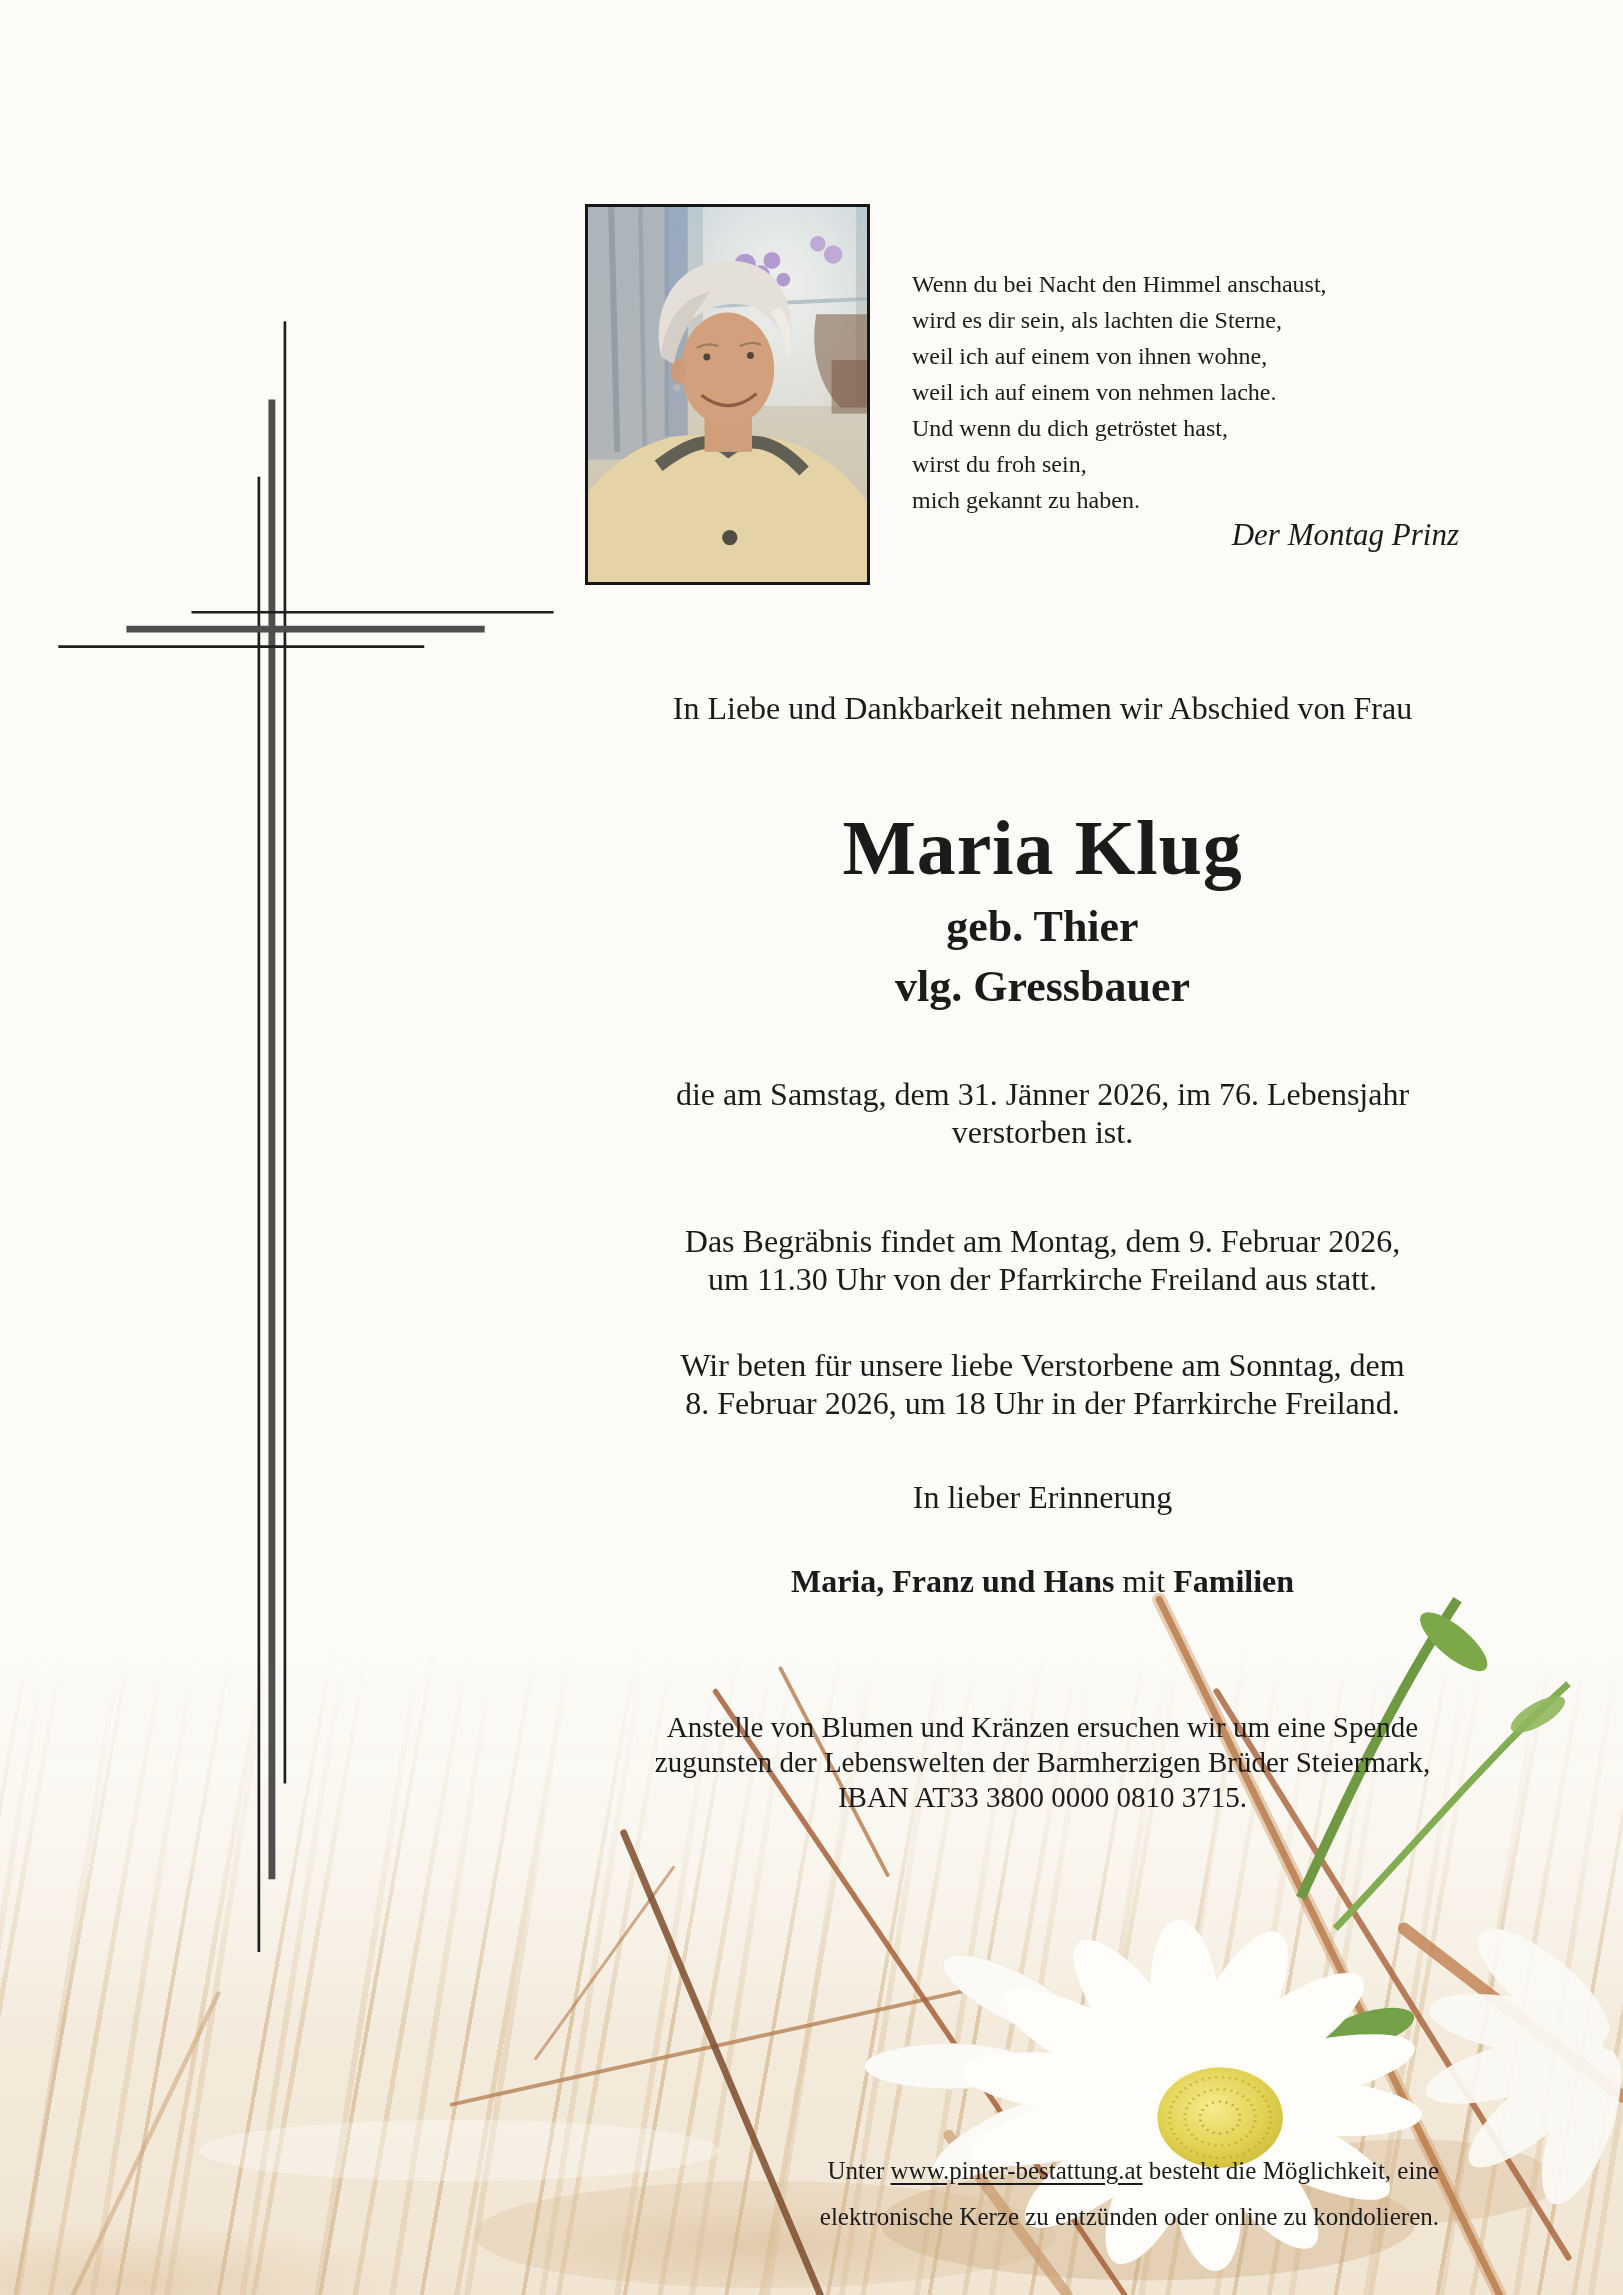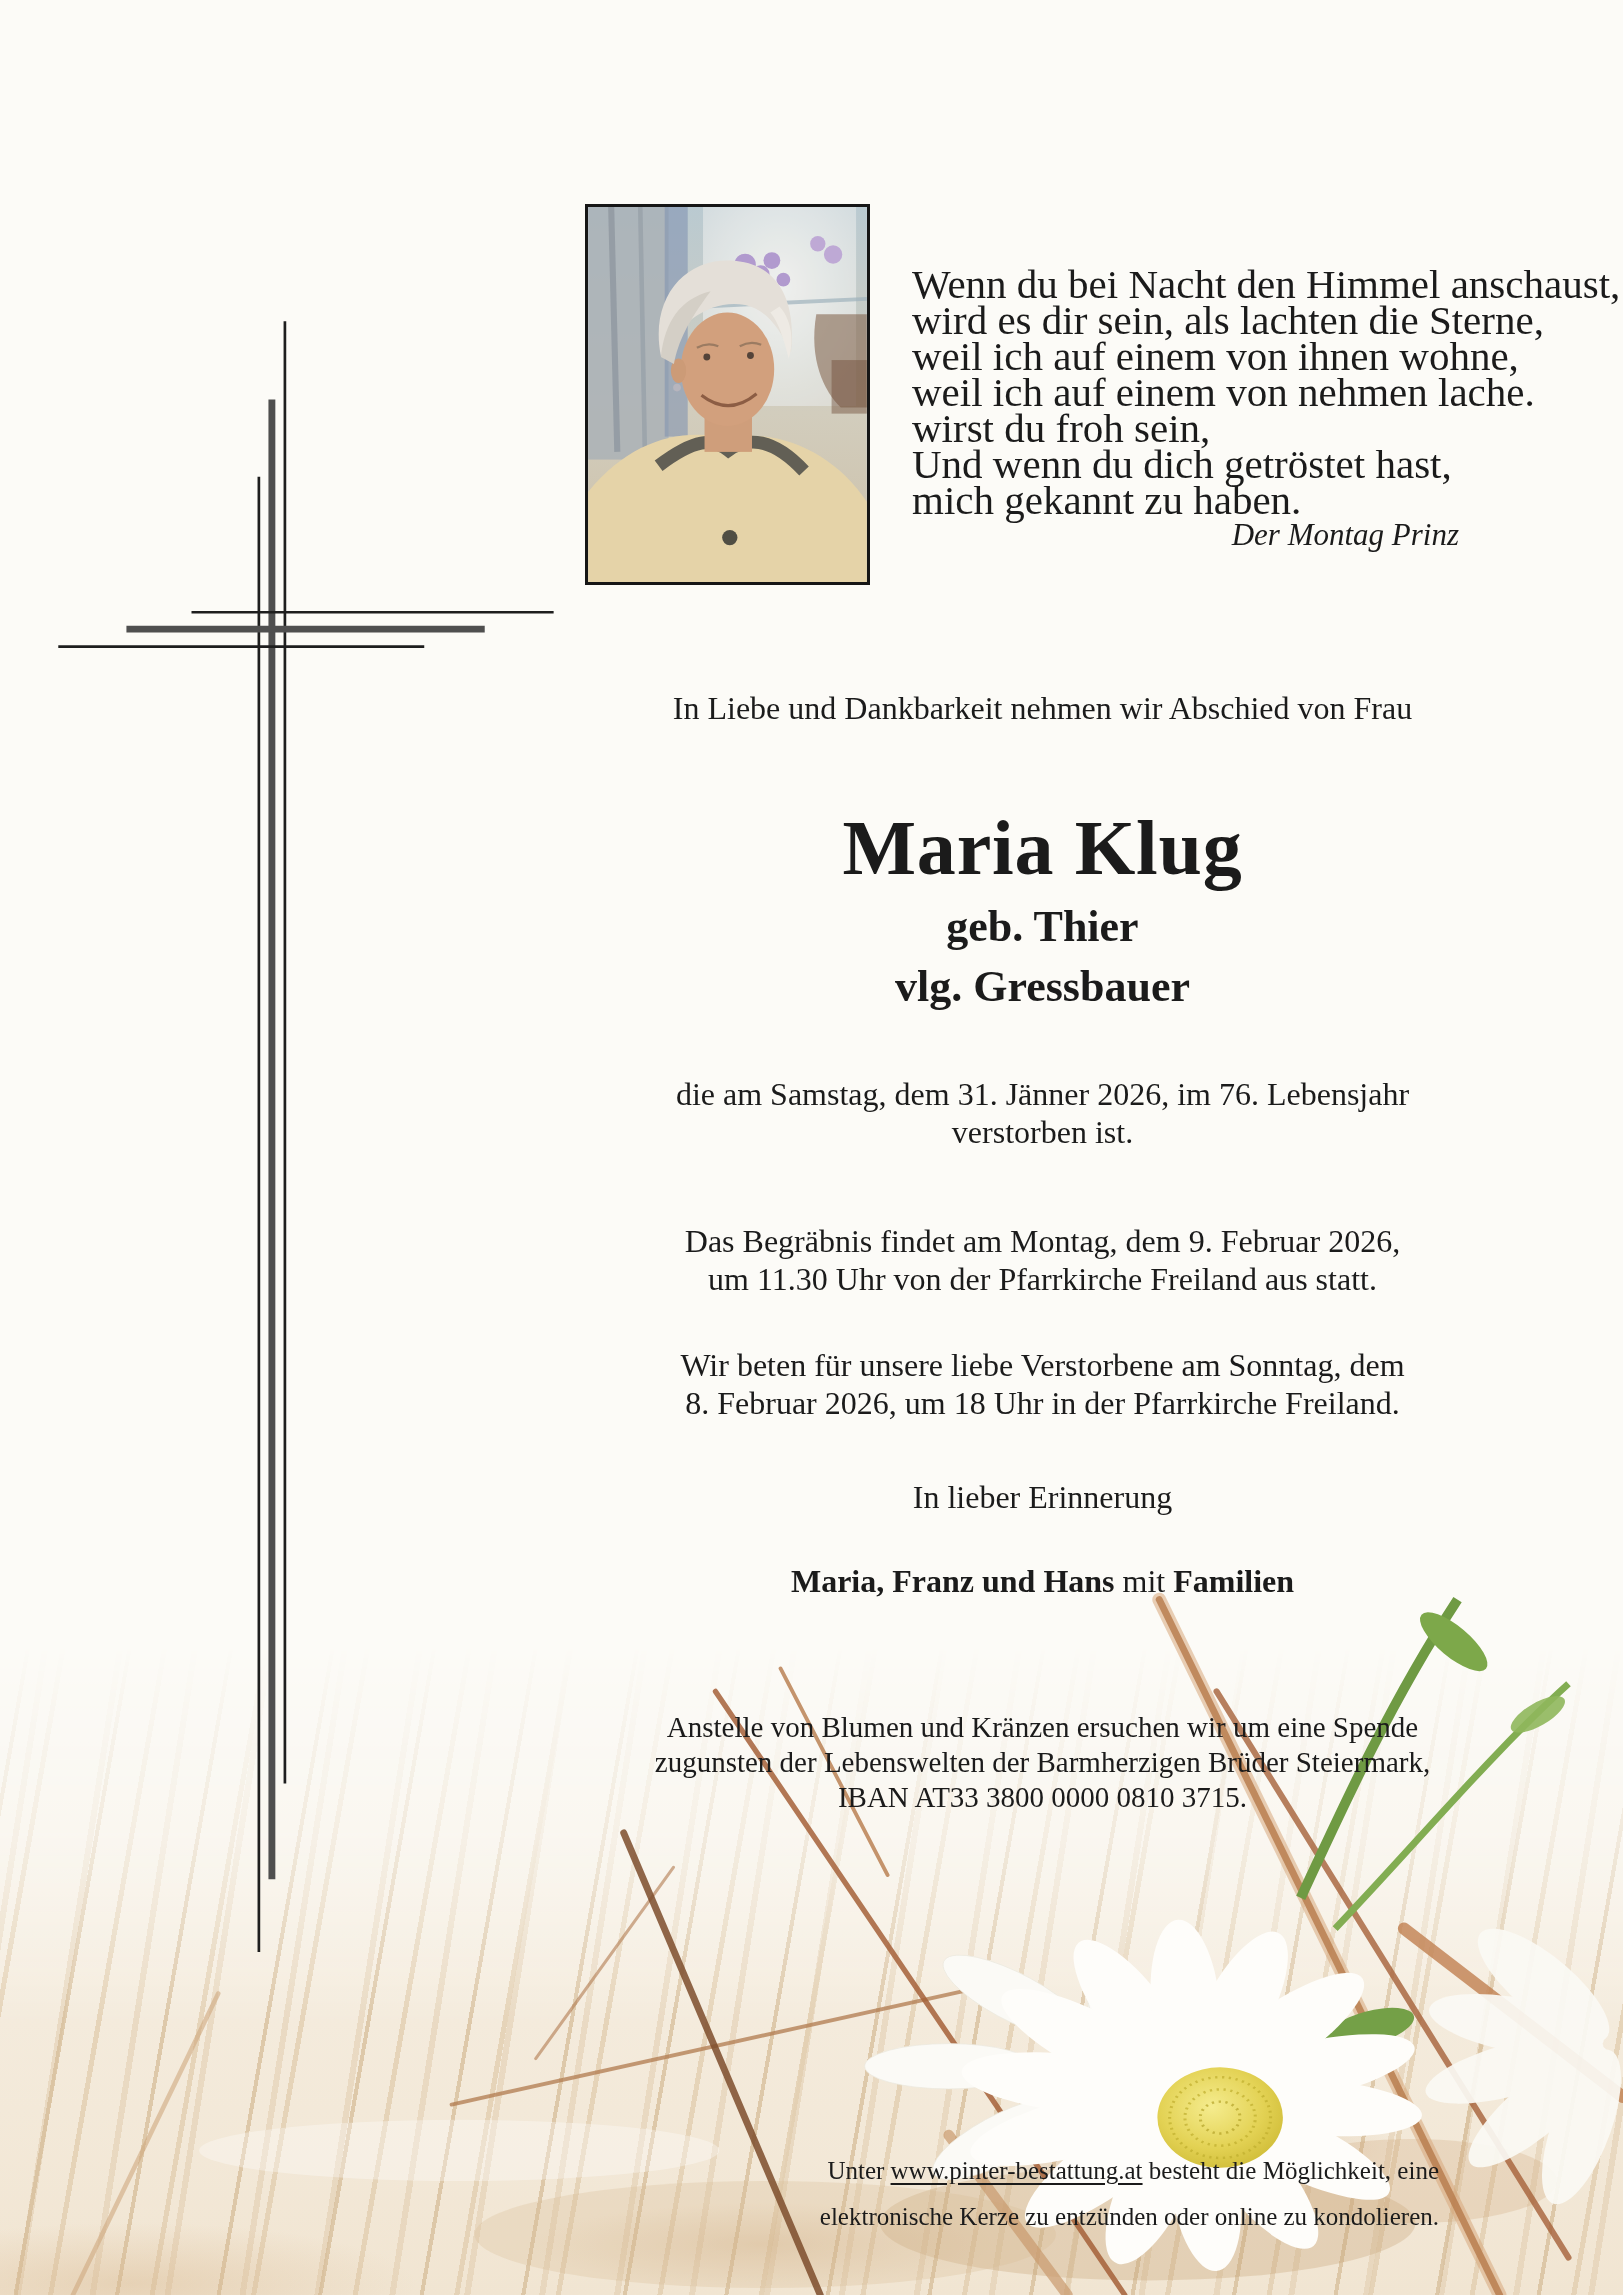--- a/index.html
+++ b/index.html
@@ -5,21 +5,21 @@
   html,body{margin:0;padding:0;background:#e8e8e8;}
   .page{
     position:relative; width:1623px; height:2295px; margin:0 auto;
     background:#fcfbf7; overflow:hidden;
     font-family:"Liberation Serif","DejaVu Serif",serif;
     color:#1b1b1b;
   }
   
   .col{position:absolute; left:459px; width:1167px; text-align:center;}
   
-  .poem{position:absolute; left:912px; top:266px; width:554px; font-size:41px; line-height:36px; white-space:nowrap;}
+  .poem{position:absolute; left:912px; top:266px; width:554px; font-size:24px; line-height:36px; white-space:nowrap;}
   .poem-attr{position:absolute; left:912px; top:517px; width:547px; text-align:right; font-style:italic; font-size:31px;}
   
   .photo{position:absolute; left:585px; top:204px; width:279px; height:375px; border:3.1px solid #161616; overflow:hidden; background:#cdd8de;}
   
   .intro{top:690px; font-size:32px;}
   .name{top:804px; font-size:78px; font-weight:bold; line-height:88px; letter-spacing:0.8px;}
   .subnames{top:897px; font-size:44px; font-weight:bold; line-height:60px;}
   .blk{font-size:32px; line-height:38px;}
   .b-death{top:1075px;}
   .b-funeral{top:1222px;}
@@ -218,22 +218,22 @@
 
       <rect width="364" height="490" fill="#b08d5f" opacity="0.07"></rect>
     </svg>
   </div>
 
   <div class="poem">
     <div>Wenn du bei Nacht den Himmel anschaust,</div>
     <div>wird es dir sein, als lachten die Sterne,</div>
     <div>weil ich auf einem von ihnen wohne,</div>
     <div>weil ich auf einem von nehmen lache.</div>
+    <div>Und wenn du dich getröstet hast,</div>
     <div>wirst du froh sein,</div>
-    <div>Und wenn du dich getröstet hast,</div>
     <div>mich gekannt zu haben.</div>
   </div>
   <div class="poem-attr">Der Montag Prinz</div>
 
   <div class="col intro">In Liebe und Dankbarkeit nehmen wir Abschied von Frau</div>
 
   <div class="col name">Maria Klug</div>
   <div class="col subnames">
     <div>geb. Thier</div>
     <div>vlg. Gressbauer</div>

